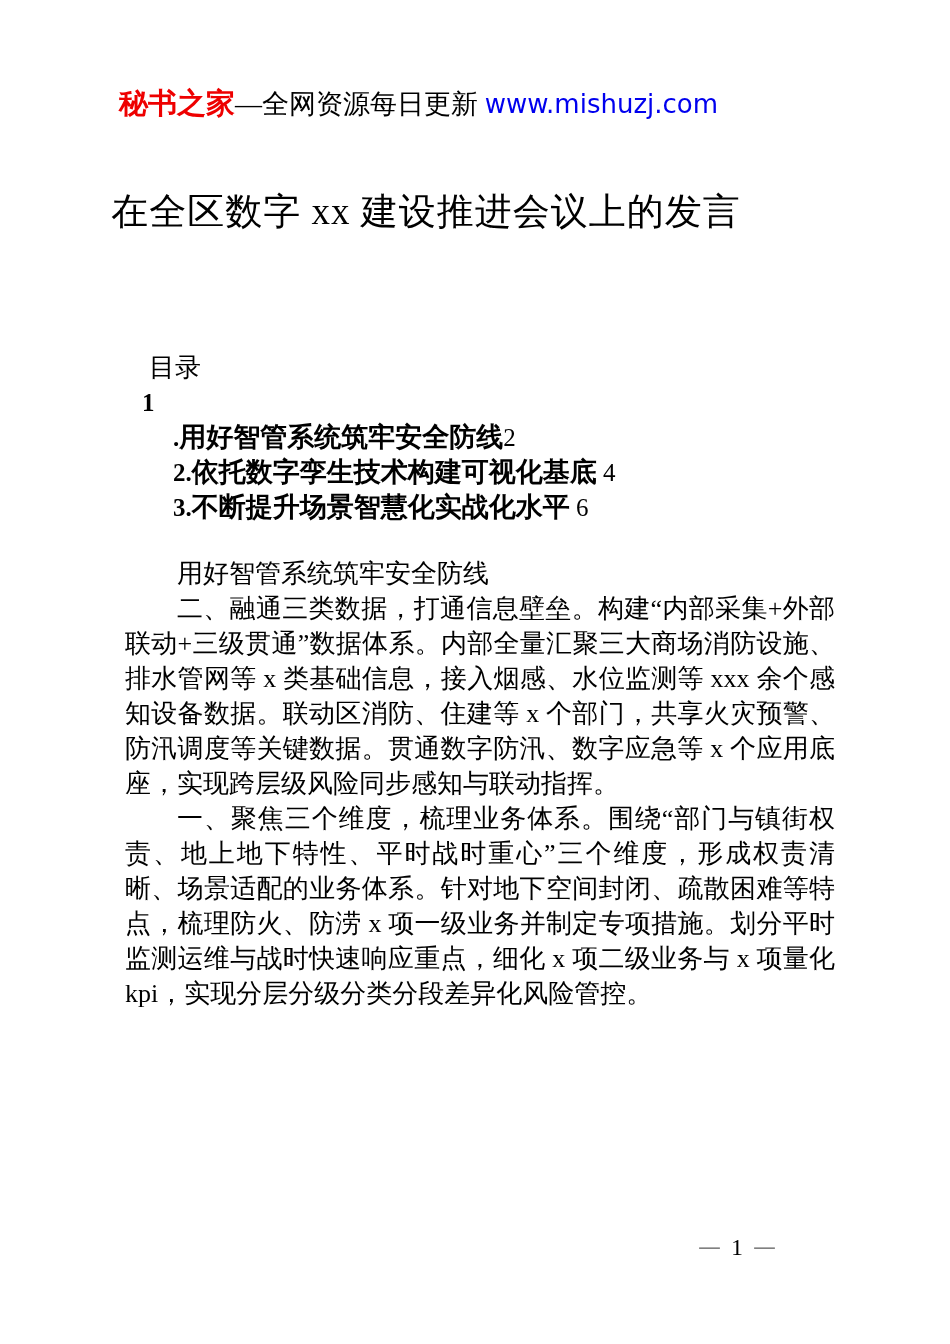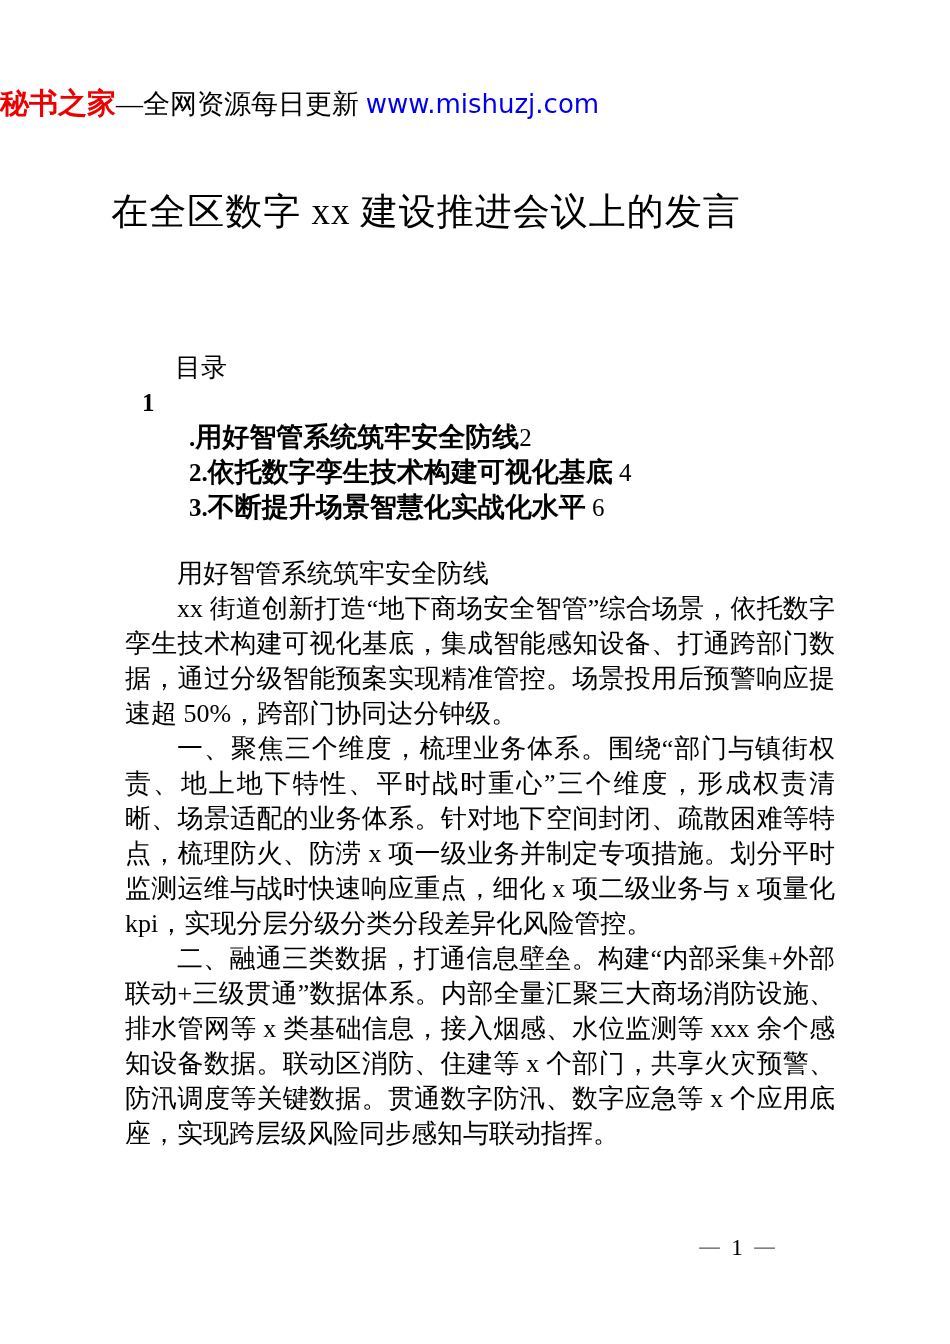--- a/index.html
+++ b/index.html
@@ -8,46 +8,46 @@
     background: #ffffff;
     color: #000000;
     font-family: "Liberation Serif", sans-serif;
     position: relative;
     overflow: hidden;
   }
 
   
   .site-header {
     position: absolute; top: 84px; left: 0; width: 837px;
-    font-size: 27px; line-height: 38px;
+    text-align: center; font-size: 27px; line-height: 38px;
     white-space: nowrap;
   }
   .site-header .brand { color: #ee0000; font-weight: bold; font-size: 29px; }
   .site-header .tagline { color: #000000; }
   .site-header .url { color: #0000ee; font-family: "DejaVu Sans", sans-serif; font-size: 26px; }
 
   
   .doc-title {
     position: absolute; top: 178px; left: 0; width: 852px;
     text-align: center; font-size: 37px; line-height: 67px;
     font-weight: 500; letter-spacing: 1px;
   }
 
   
   .toc {
     position: absolute; left: 125px; top: 350px; width: 720px;
     font-size: 26px; line-height: 35px;
   }
-  .toc .toc-label { margin-left: 50px; }
+  .toc .toc-label { margin-left: 24px; }
   .toc .stray-number {
     margin-left: 17px;
     font-family: "Liberation Serif", serif;
     font-size: 25px; font-weight: 600;
   }
-  .toc .toc-item { margin-left: 64px; font-weight: bold; font-size: 27px; }
+  .toc .toc-item { margin-left: 48px; font-weight: bold; font-size: 27px; }
   .toc .toc-num { font-family: "Liberation Serif", serif; font-weight: 700; font-size: 25px; }
   .toc .toc-page { font-family: "Liberation Serif", serif; font-weight: 400; font-size: 25px; }
 
   
   .doc-body {
     position: absolute; left: 125px; top: 556px; width: 710px;
     font-size: 26px; line-height: 35px;
     text-align: justify;
   }
   .doc-body p { margin: 0; text-indent: 2em; }
@@ -77,20 +77,19 @@
 <div class="toc">
   <div class="toc-label">目录</div>
   <div class="stray-number">1</div>
   <div class="toc-item"><span class="toc-num">.</span><span>用好智管系统筑牢安全防线</span><span class="toc-page">2</span></div>
   <div class="toc-item"><span class="toc-num">2.</span><span>依托数字孪生技术构建可视化基底</span><span class="toc-page"> 4</span></div>
   <div class="toc-item"><span class="toc-num">3.</span><span>不断提升场景智慧化实战化水平</span><span class="toc-page"> 6</span></div>
 </div>
 
 <div class="doc-body">
   <p>用好智管系统筑牢安全防线</p>
-  <p>xx 街道创新打造“地下商场安全智管”综合场景，依托数字孪生技术构建可视化基底，集成智能感知设备、打通跨部门数据，通过分级智能预案实现精准管控。场景投用后预警响应提速超 50%，跨部门协同达分钟级。</p>
+  <p>二、融通三类数据，打通信息壁垒。构建“内部采集+外部联动+三级贯通”数据体系。内部全量汇聚三大商场消防设施、排水管网等 x 类基础信息，接入烟感、水位监测等 xxx 余个感知设备数据。联动区消防、住建等 x 个部门，共享火灾预警、防汛调度等关键数据。贯通数字防汛、数字应急等 x 个应用底座，实现跨层级风险同步感知与联动指挥。</p>
   <p>一、聚焦三个维度，梳理业务体系。围绕“部门与镇街权责、地上地下特性、平时战时重心”三个维度，形成权责清晰、场景适配的业务体系。针对地下空间封闭、疏散困难等特点，梳理防火、防涝 x 项一级业务并制定专项措施。划分平时监测运维与战时快速响应重点，细化 x 项二级业务与 x 项量化 kpi，实现分层分级分类分段差异化风险管控。</p>
-  <p>二、融通三类数据，打通信息壁垒。构建“内部采集+外部联动+三级贯通”数据体系。内部全量汇聚三大商场消防设施、排水管网等 x 类基础信息，接入烟感、水位监测等 xxx 余个感知设备数据。联动区消防、住建等 x 个部门，共享火灾预警、防汛调度等关键数据。贯通数字防汛、数字应急等 x 个应用底座，实现跨层级风险同步感知与联动指挥。</p>
 </div>
 
 <div class="page-footer">
   <span class="dash">—</span><span class="num">1</span><span class="dash">—</span>
 </div>
 
 </body></html>

